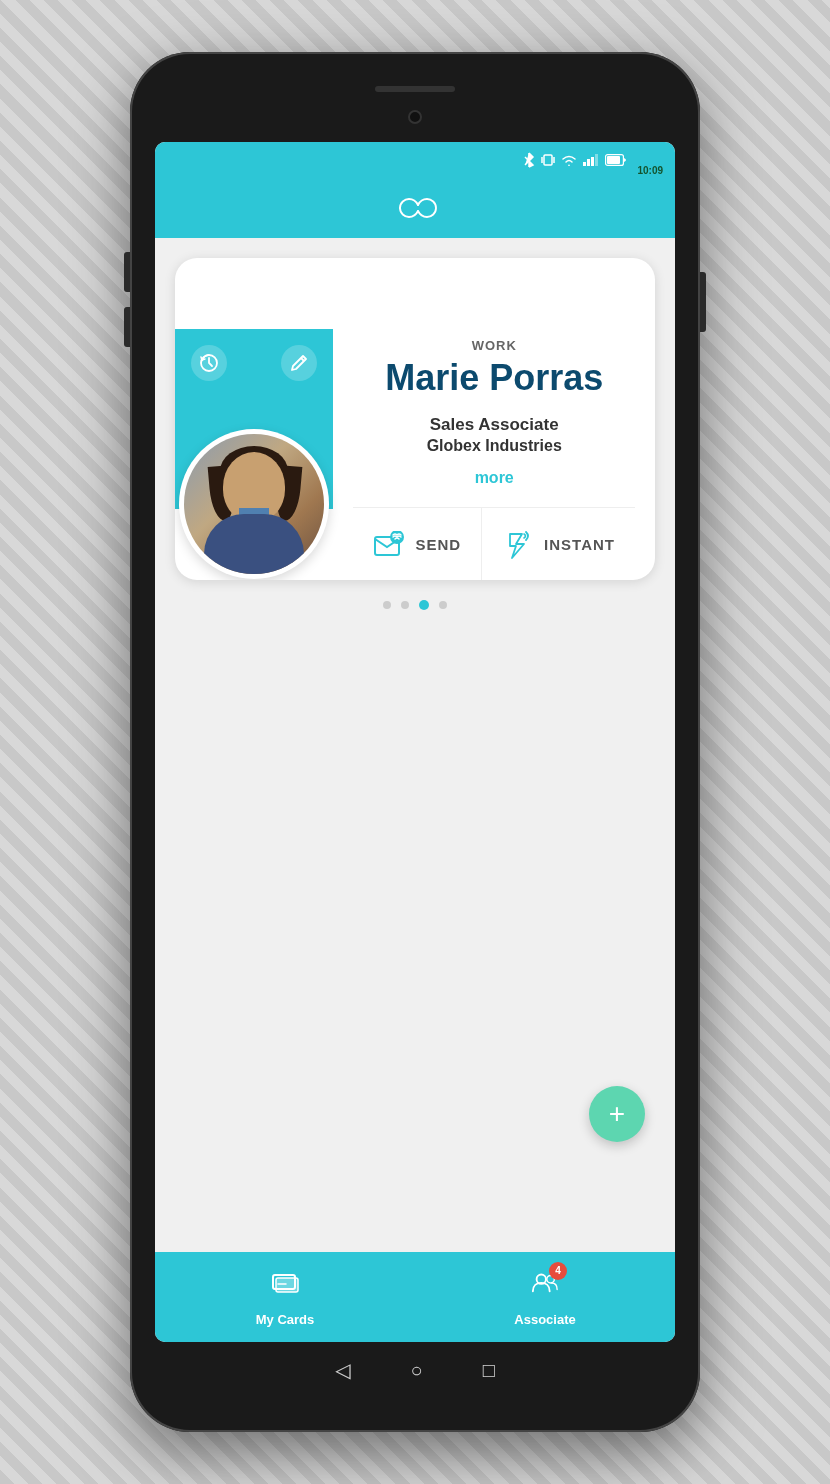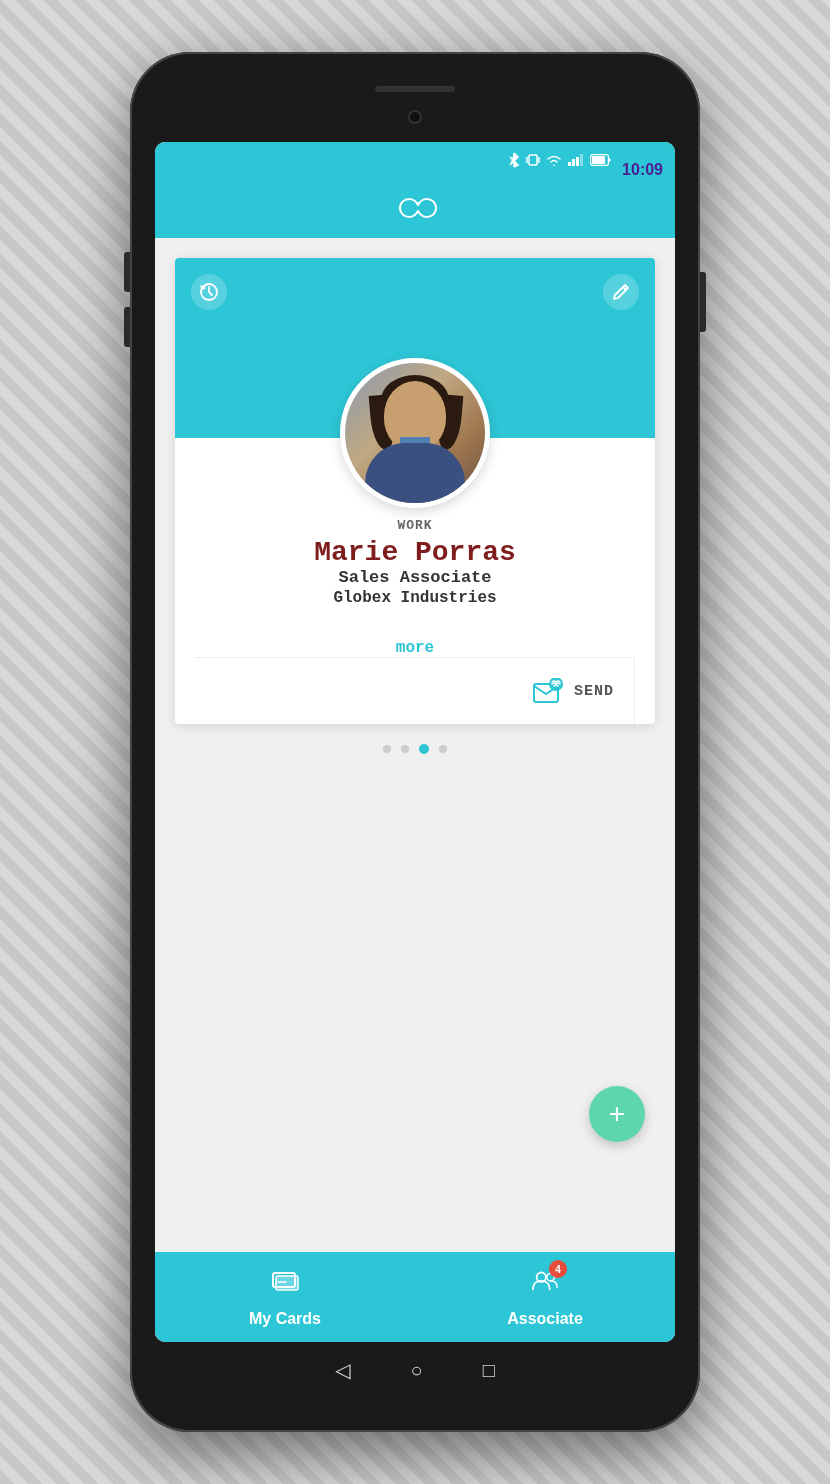--- a/index.html
+++ b/index.html
@@ -87,27 +87,26 @@
       flex-direction: column;
       align-items: center;
       padding: 20px 20px 10px 20px;
       overflow: hidden;
     }
 
     
     .card {
       width: 100%;
       background: white;
-      border-radius: 4px;
+      border-radius: 22px;
       box-shadow: 0 2px 12px rgba(0,0,0,0.12);
       overflow: hidden;
       display: flex;
-      flex-direction: column;
-      align-items: center;
-      font-family: Liberation Mono, monospace;
+      flex-direction: row;
+      align-items: center;
     }
 
     .card-header {
       background: #2dc6d6;
       width: 100%;
       height: 180px;
       position: relative;
       display: flex;
       align-items: flex-end;
       justify-content: center;
@@ -253,44 +252,45 @@
     .card-type-label {
       font-size: 13px;
       color: #666;
       font-weight: 600;
       letter-spacing: 1px;
       text-transform: uppercase;
       margin-bottom: 4px;
     }
 
     .card-name {
-      font-size: 28px;
+      font-size: 36px;
       font-weight: 700;
-      color: #7f1d1d;
-      margin-bottom: 0;
+      color: #0c4a6e;
+      margin-bottom: 16px;
     }
 
     .card-title {
       font-size: 17px;
       color: #333;
       font-weight: 600;
       margin-bottom: 2px;
     }
 
     .card-company {
       font-size: 16px;
       color: #333;
       font-weight: 600;
-      margin-bottom: 32px;
+      margin-bottom: 14px;
     }
 
     .card-more-link {
       font-size: 16px;
       color: #2dc6d6;
       font-weight: 600;
+      margin-bottom: 20px;
       cursor: pointer;
     }
 
     .card-actions {
       width: 100%;
       display: flex;
       border-top: 1px solid #eee;
     }
 
     .card-action-btn {
@@ -381,21 +381,21 @@
     .nav-icon {
       width: 28px;
       height: 28px;
       display: flex;
       align-items: center;
       justify-content: center;
       position: relative;
     }
 
     .nav-label {
-      font-size: 16px;
+      font-size: 13px;
       color: white;
       font-weight: 600;
       margin-top: 12px;
     }
 
     .nav-badge {
       position: absolute;
       top: -6px;
       right: -8px;
       background: #e74c3c;
@@ -544,21 +544,21 @@
           <rect x="4" y="5" width="3" height="7" fill="white"></rect>
           <rect x="8" y="3" width="3" height="9" fill="white"></rect>
           <rect x="12" y="0" width="3" height="12" fill="white" opacity="0.4"></rect>
         </svg>
 
         <svg width="22" height="12" viewBox="0 0 22 12" fill="none" stroke="white" stroke-width="1.2">
           <rect x="0.6" y="0.6" width="17.8" height="10.8" rx="2"></rect>
           <rect x="2" y="2" width="13" height="8" rx="1" fill="white" stroke="none"></rect>
           <path d="M19 4 L19 8 Q21 7 21 6 Q21 5 19 4Z" fill="white" stroke="none"></path>
         </svg>
-        <span style="color:#4c1d95;font-size:16px;font-weight:700;margin-left:4px;margin-top:20px;">10:09</span>
+        <span style="color:#14532d;font-size:10px;font-weight:700;margin-left:4px;margin-top:20px;">10:09</span>
       </div>
     </div>
 
     <div class="app-header">
       <svg class="infinity-logo" viewBox="0 0 80 40" fill="none">
         <path d="M20 20 C20 13 26 8 32 8 C38 8 42 12 44 16 C46 12 50 8 56 8 C62 8 68 13 68 20 C68 27 62 32 56 32 C50 32 46 28 44 24 C42 28 38 32 32 32 C26 32 20 27 20 20 Z" stroke="#2dc6d6" stroke-width="2.5" fill="none"></path>
         <path d="M20 20 C20 13 26 8 32 8 C38 8 42 12 44 16" stroke="white" stroke-width="2.5" fill="none" stroke-linecap="round"></path>
         <path d="M44 16 C46 12 50 8 56 8 C62 8 68 13 68 20 C68 27 62 32 56 32 C50 32 46 28 44 24" stroke="white" stroke-width="2.5" fill="none" stroke-linecap="round"></path>
         <path d="M44 24 C42 28 38 32 32 32 C26 32 20 27 20 20" stroke="white" stroke-width="2.5" fill="none" stroke-linecap="round"></path>
       </svg>
@@ -616,20 +616,30 @@
                   <rect x="2" y="6" width="24" height="18" rx="2" stroke="#2dc6d6" stroke-width="2" fill="none"></rect>
                   <path d="M2 8 L14 16 L26 8" stroke="#2dc6d6" stroke-width="2" fill="none"></path>
                   <circle cx="24" cy="6" r="7" fill="#2dc6d6"></circle>
                   <path d="M20 4 Q22 2 24 4 Q26 2 28 4" stroke="white" stroke-width="1.5" fill="none" stroke-linecap="round"></path>
                   <path d="M20 6 Q22 4 24 6 Q26 4 28 6" stroke="white" stroke-width="1.5" fill="none" stroke-linecap="round"></path>
                   <path d="M22 8 Q24 6 26 8" stroke="white" stroke-width="1.5" fill="none" stroke-linecap="round"></path>
                 </svg>
               </div>
               <span>SEND</span>
             </div>
+            <div class="card-action-btn">
+              <div class="action-icon">
+                <svg width="32" height="32" viewBox="0 0 32 32" fill="none">
+                  <path d="M8 6 L20 6 L14 16 L22 16 L10 30 L14 18 L8 18 Z" stroke="#2dc6d6" stroke-width="1.8" fill="none" stroke-linejoin="round"></path>
+                  <path d="M24 4 Q28 8 24 12" stroke="#2dc6d6" stroke-width="1.8" fill="none" stroke-linecap="round"></path>
+                  <path d="M22 6 Q25 8 22 10" stroke="#2dc6d6" stroke-width="1.6" fill="none" stroke-linecap="round"></path>
+                </svg>
+              </div>
+              <span>INSTANT</span>
+            </div>
           </div>
         </div>
       </div>
 
       <div class="page-indicators">
         <div class="dot"></div>
         <div class="dot"></div>
         <div class="dot active"></div>
         <div class="dot"></div>
       </div>

